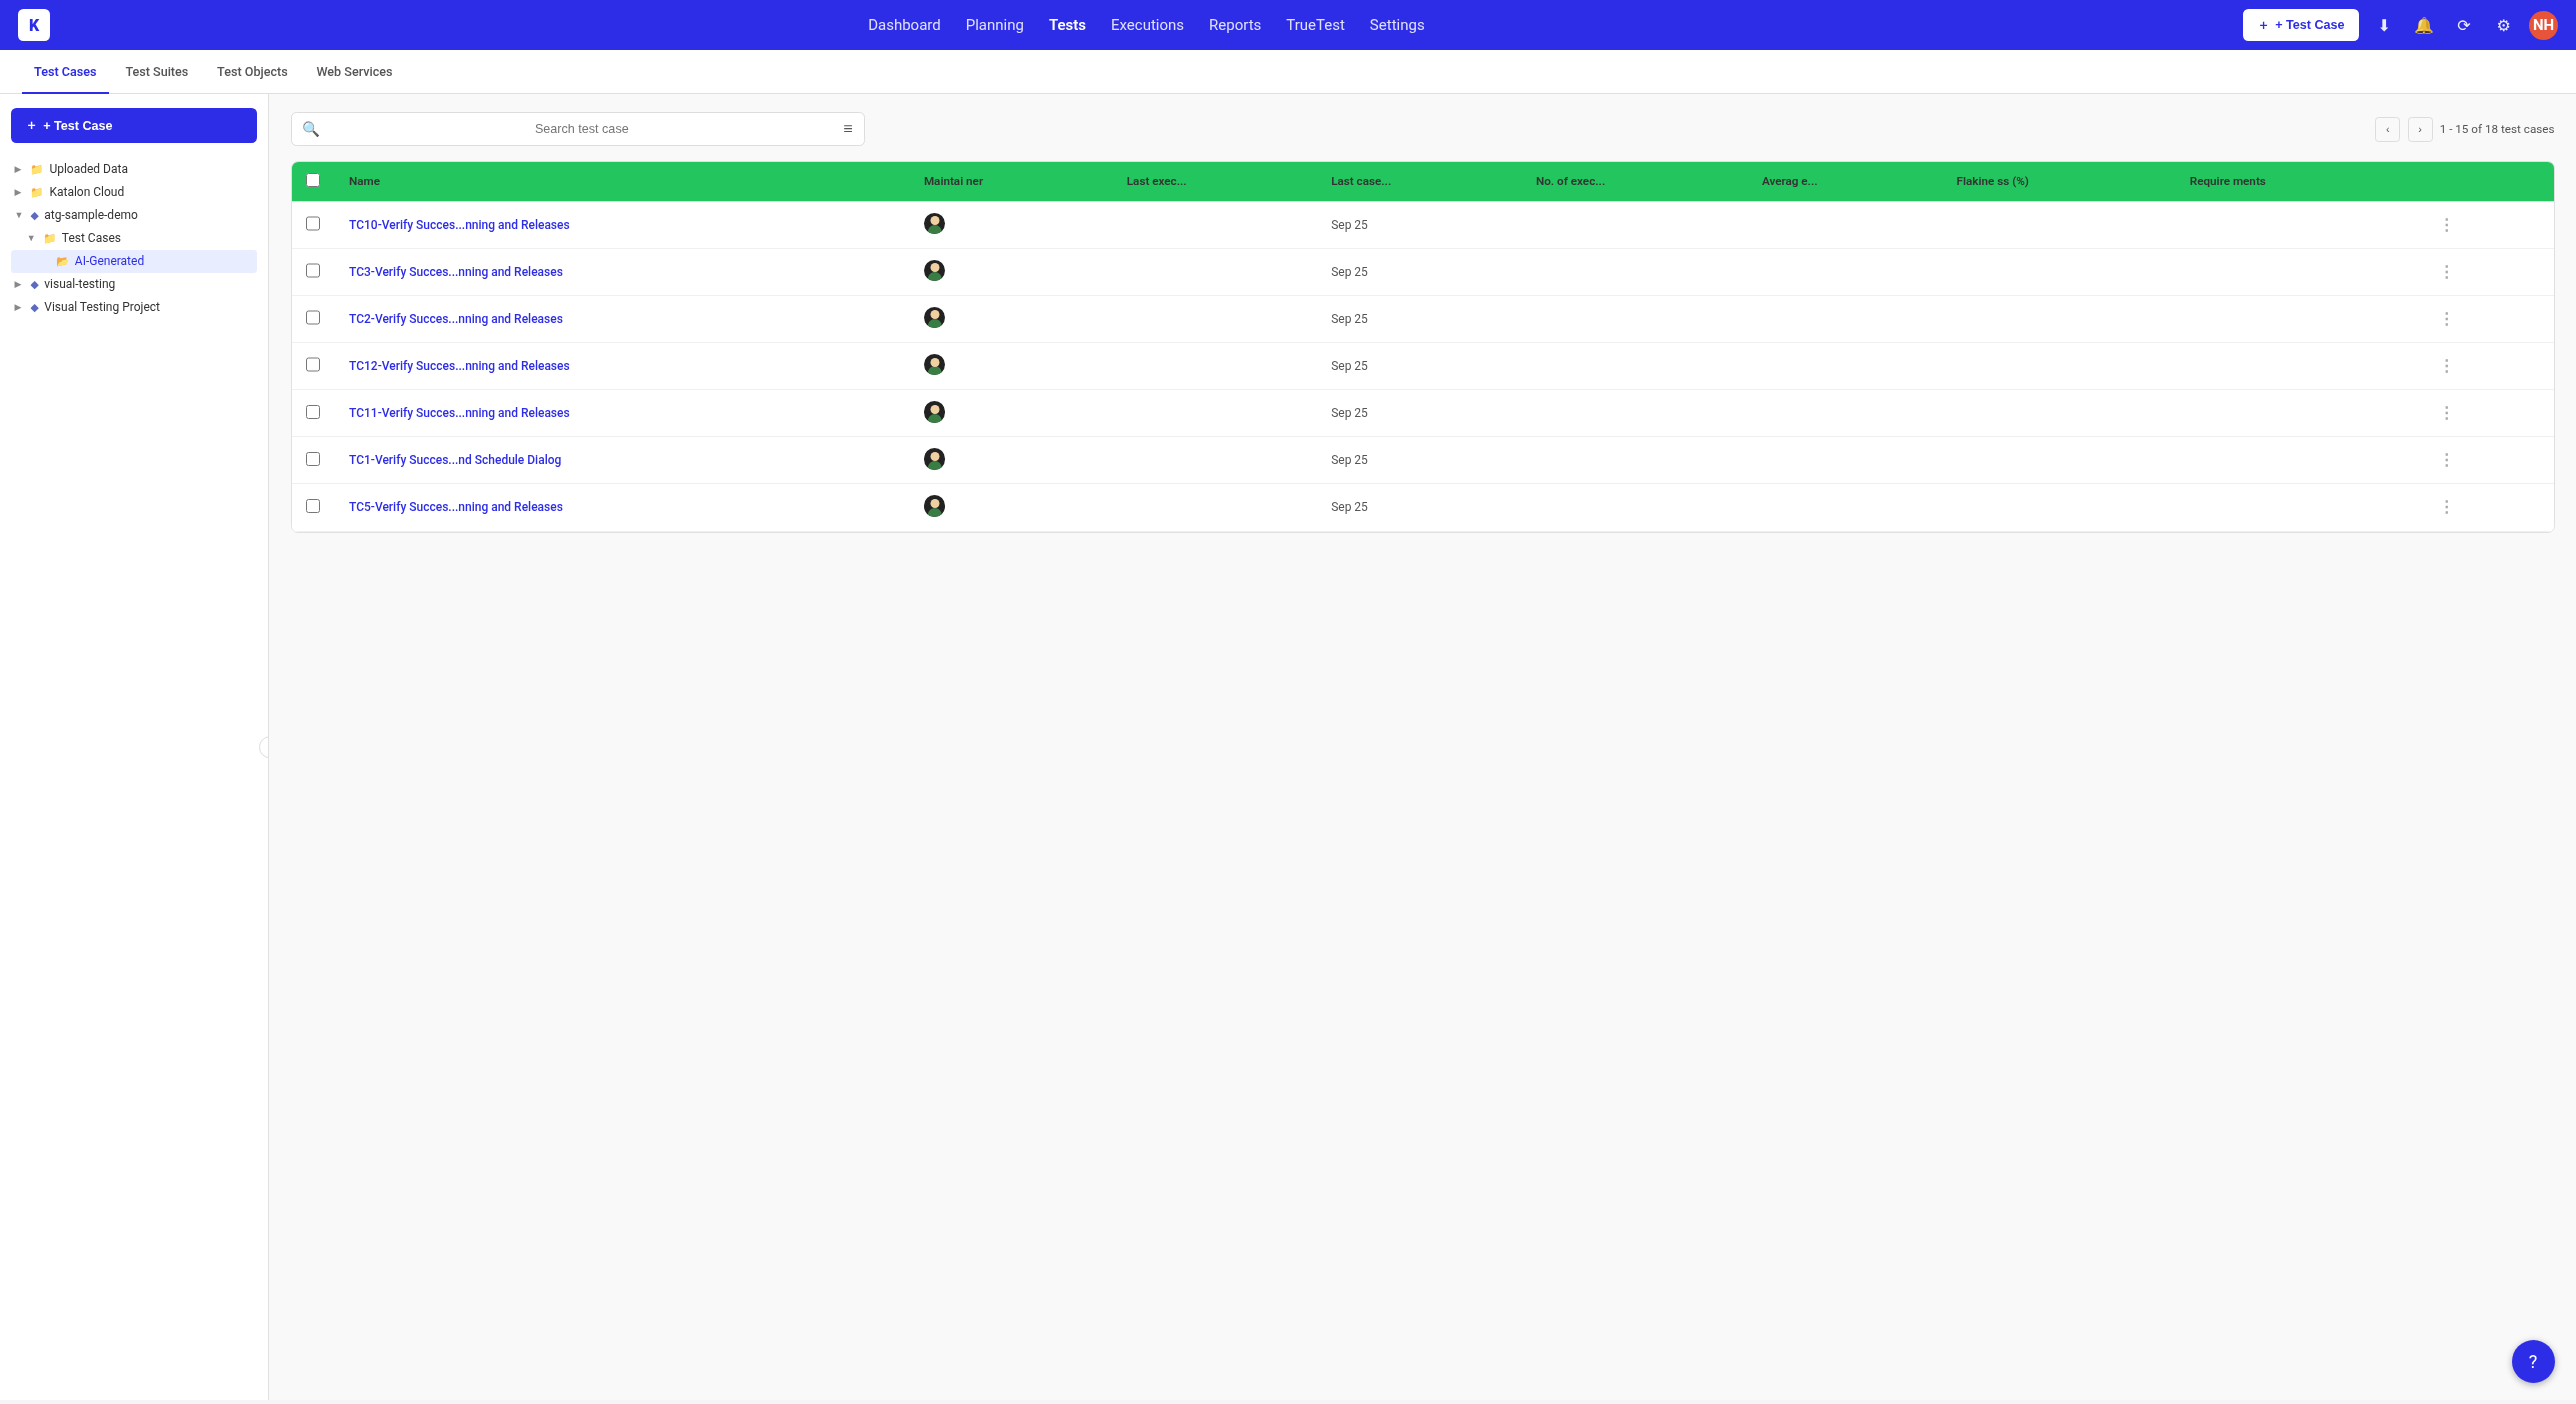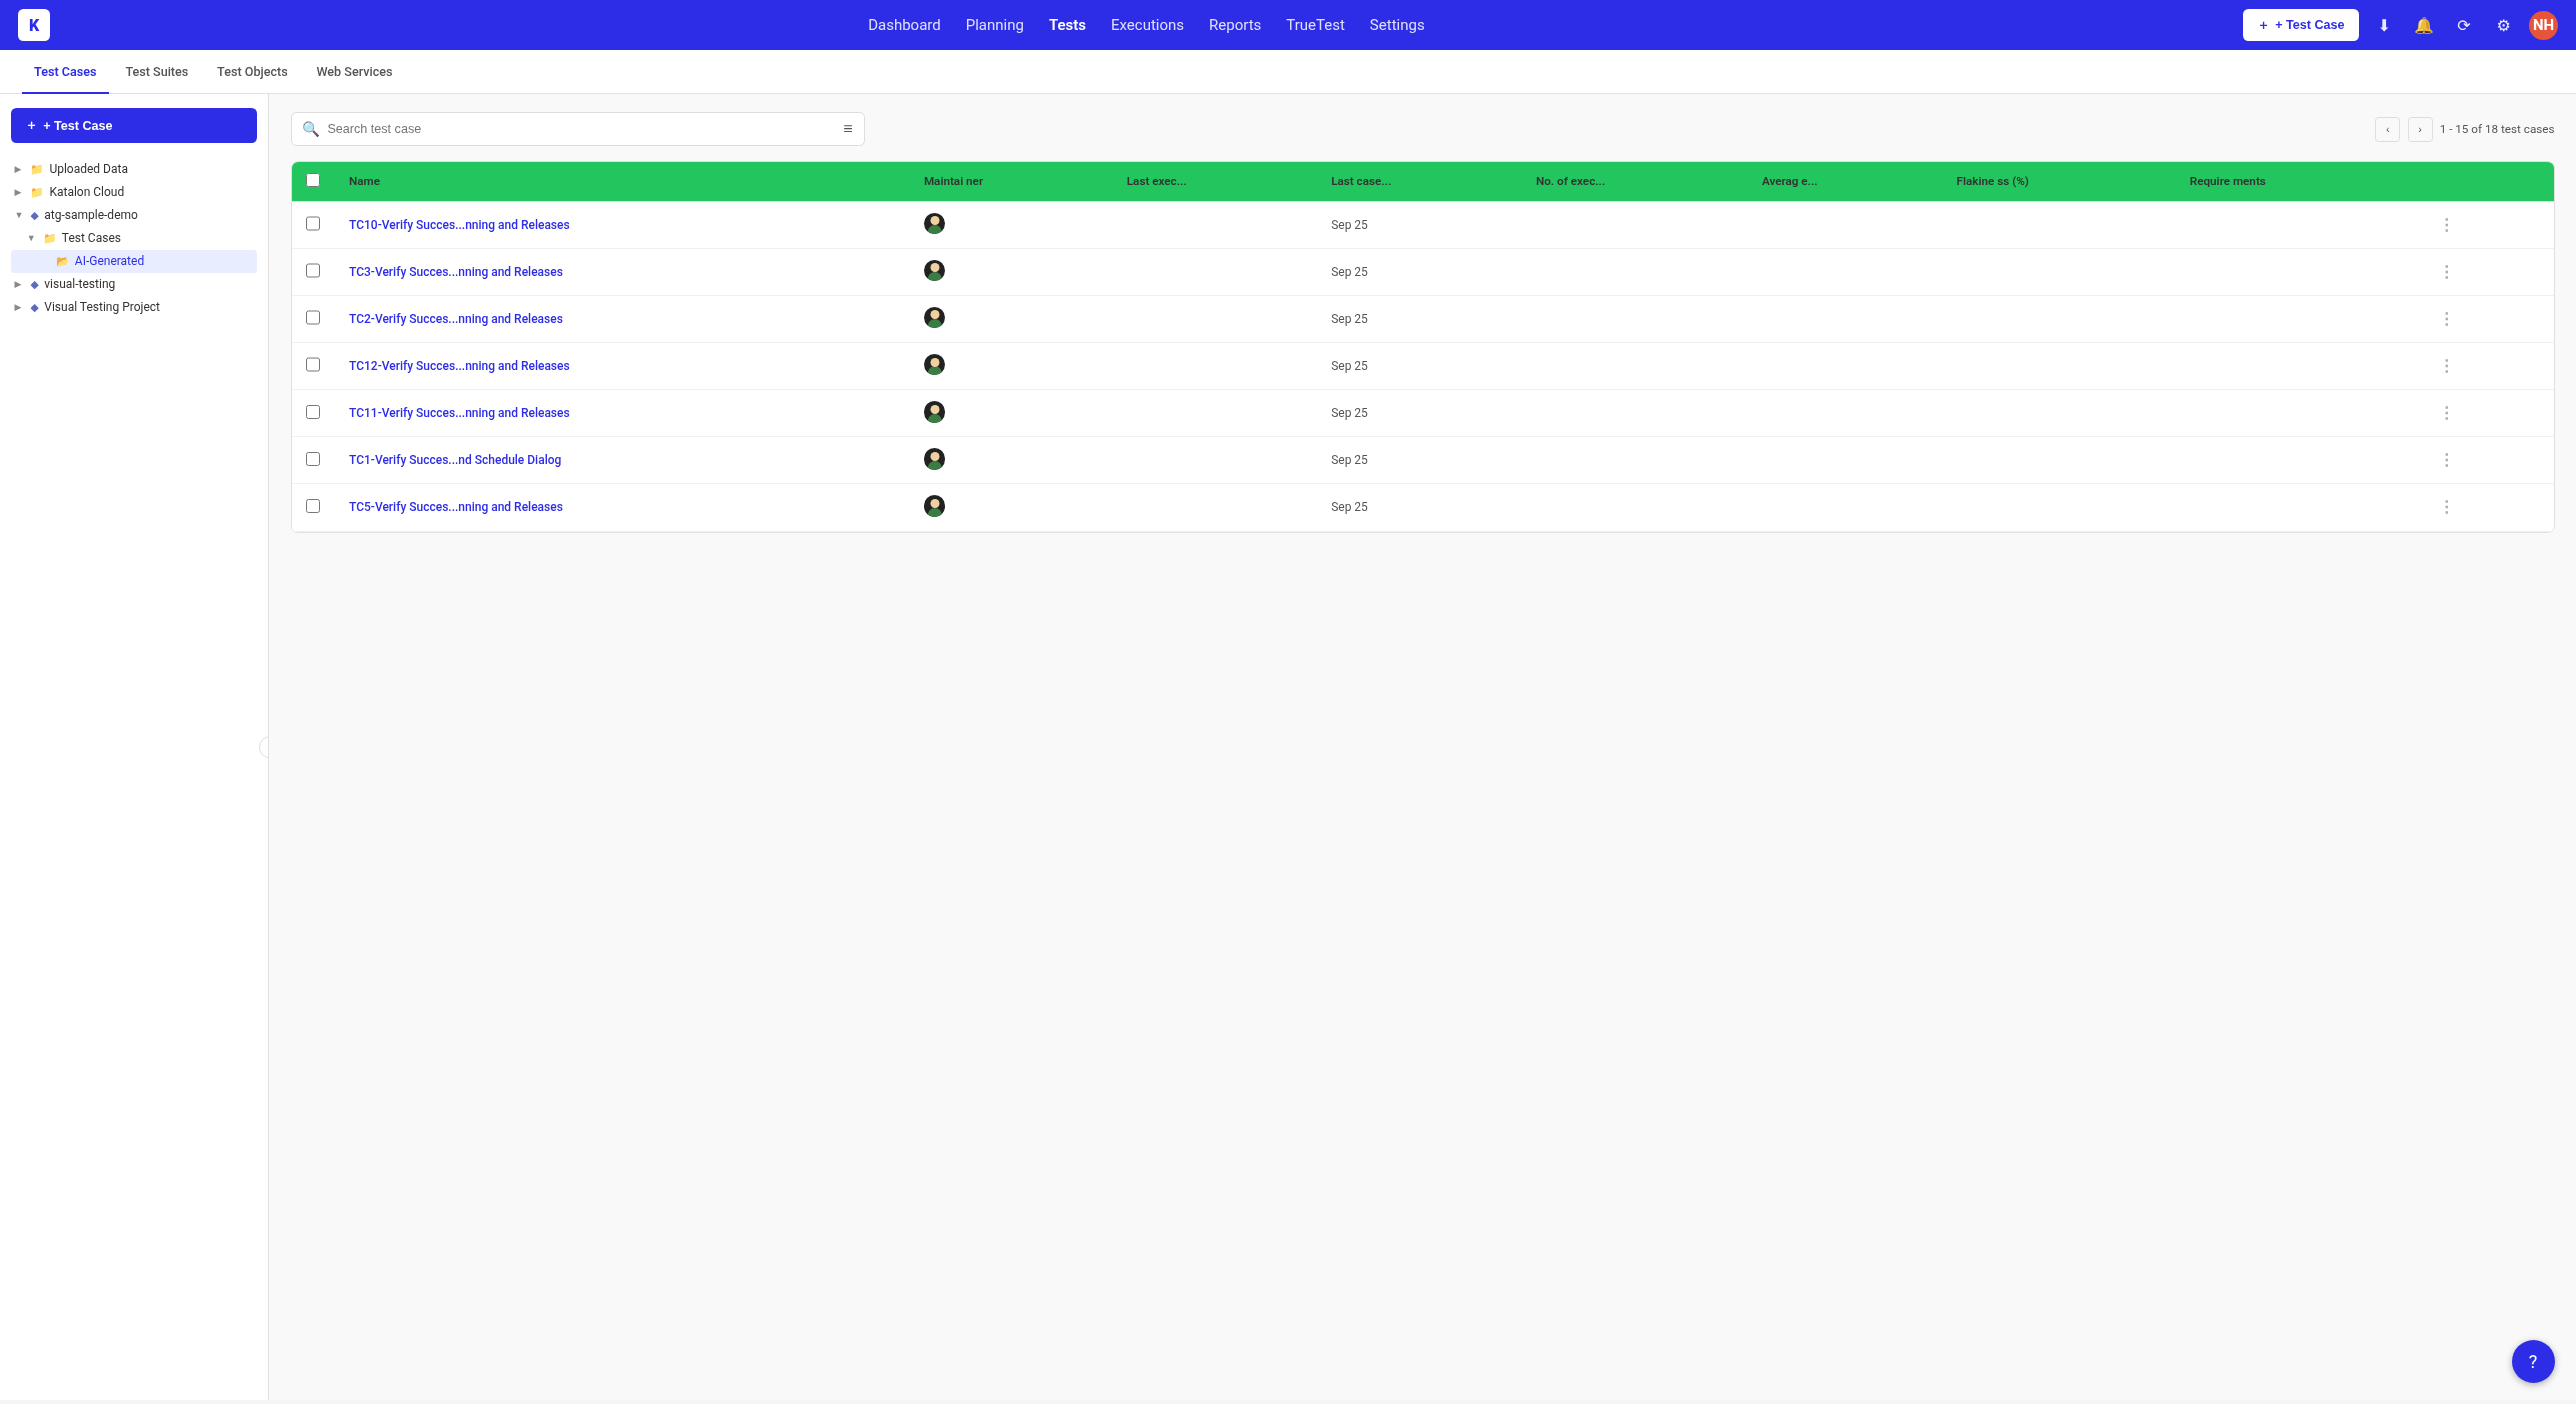--- a/index.html
+++ b/index.html
@@ -178,21 +178,21 @@
       border: 0.9px solid #ddd;
       border-radius: 5.4px;
       display: flex;
       align-items: center;
       padding: 7.2px 10.8px;
       gap: 7.2px;
     }
     .search-input-wrap input {
       border: none; outline: none;
       font-size: 12.6px; color: #333;
-      flex: 1; background: transparent;
+      flex: 1; background: transparent; text-align: center;
     }
     .search-input-wrap .search-ico { color: #aaa; font-size: 14.4px; }
     .filter-btn {
       background: none; border: none;
       cursor: pointer; color: #555; font-size: 16px;
     }
     .pagination-info {
       margin-left: auto;
       display: flex; align-items: center; gap: 7.2px;
       font-size: 11.7px; color: #555;

